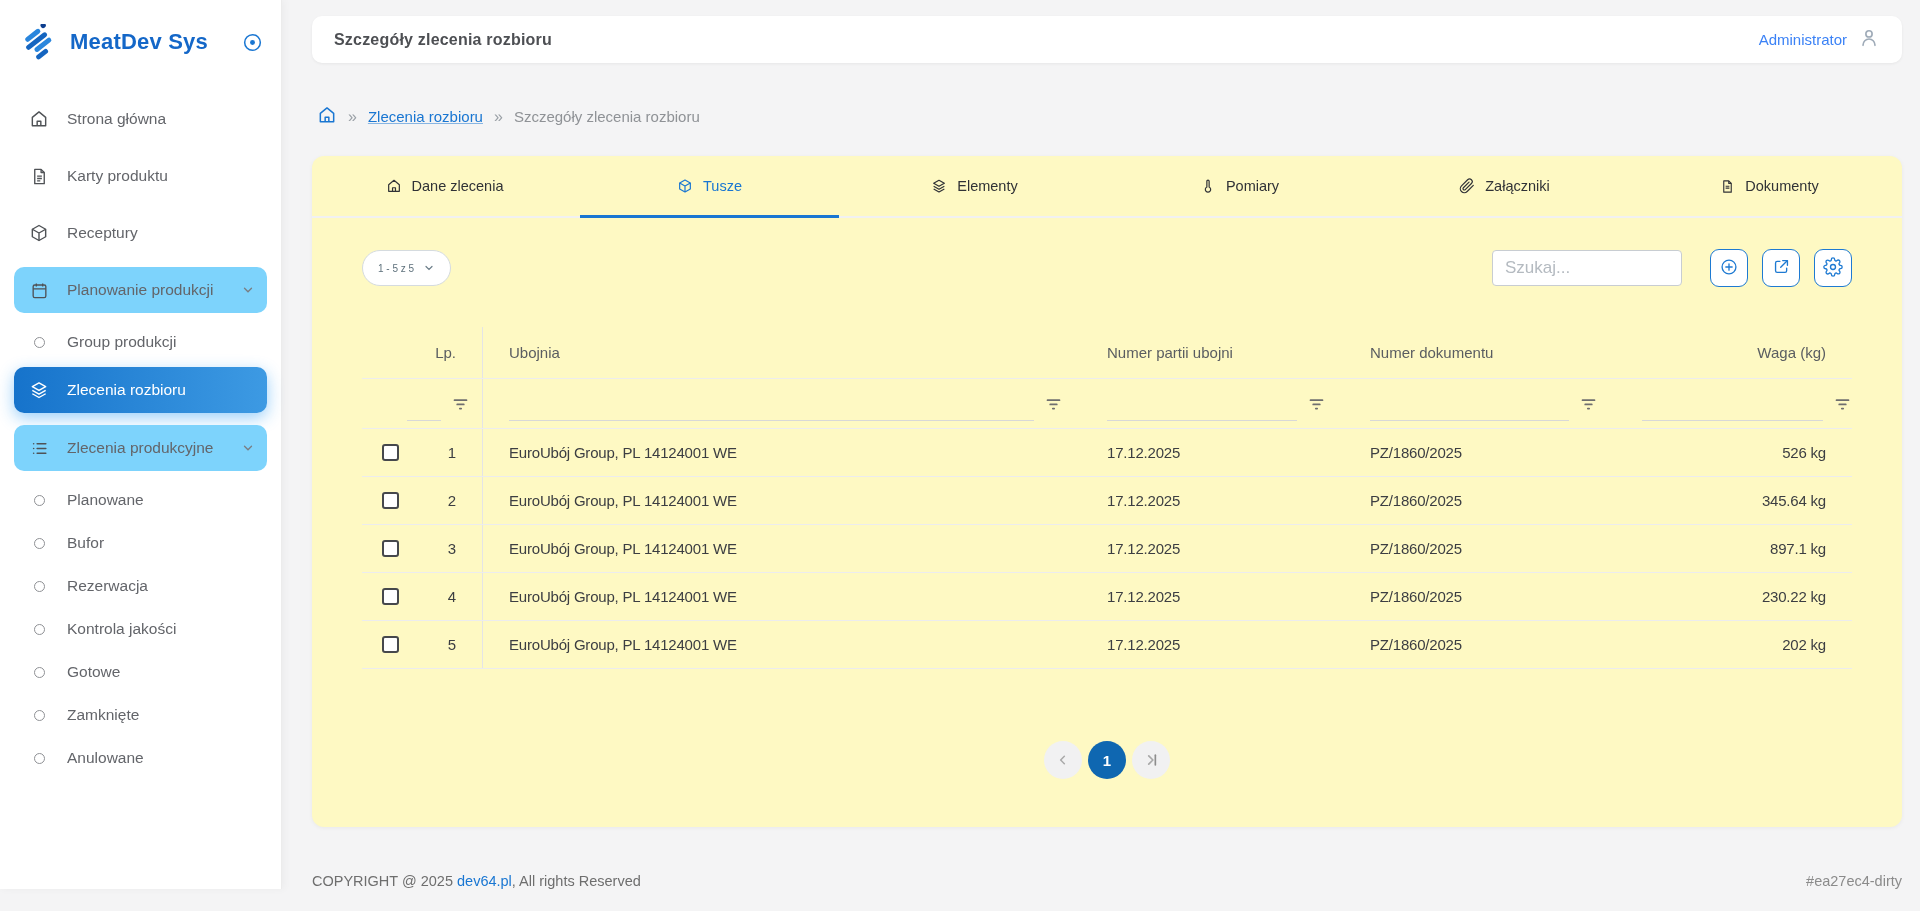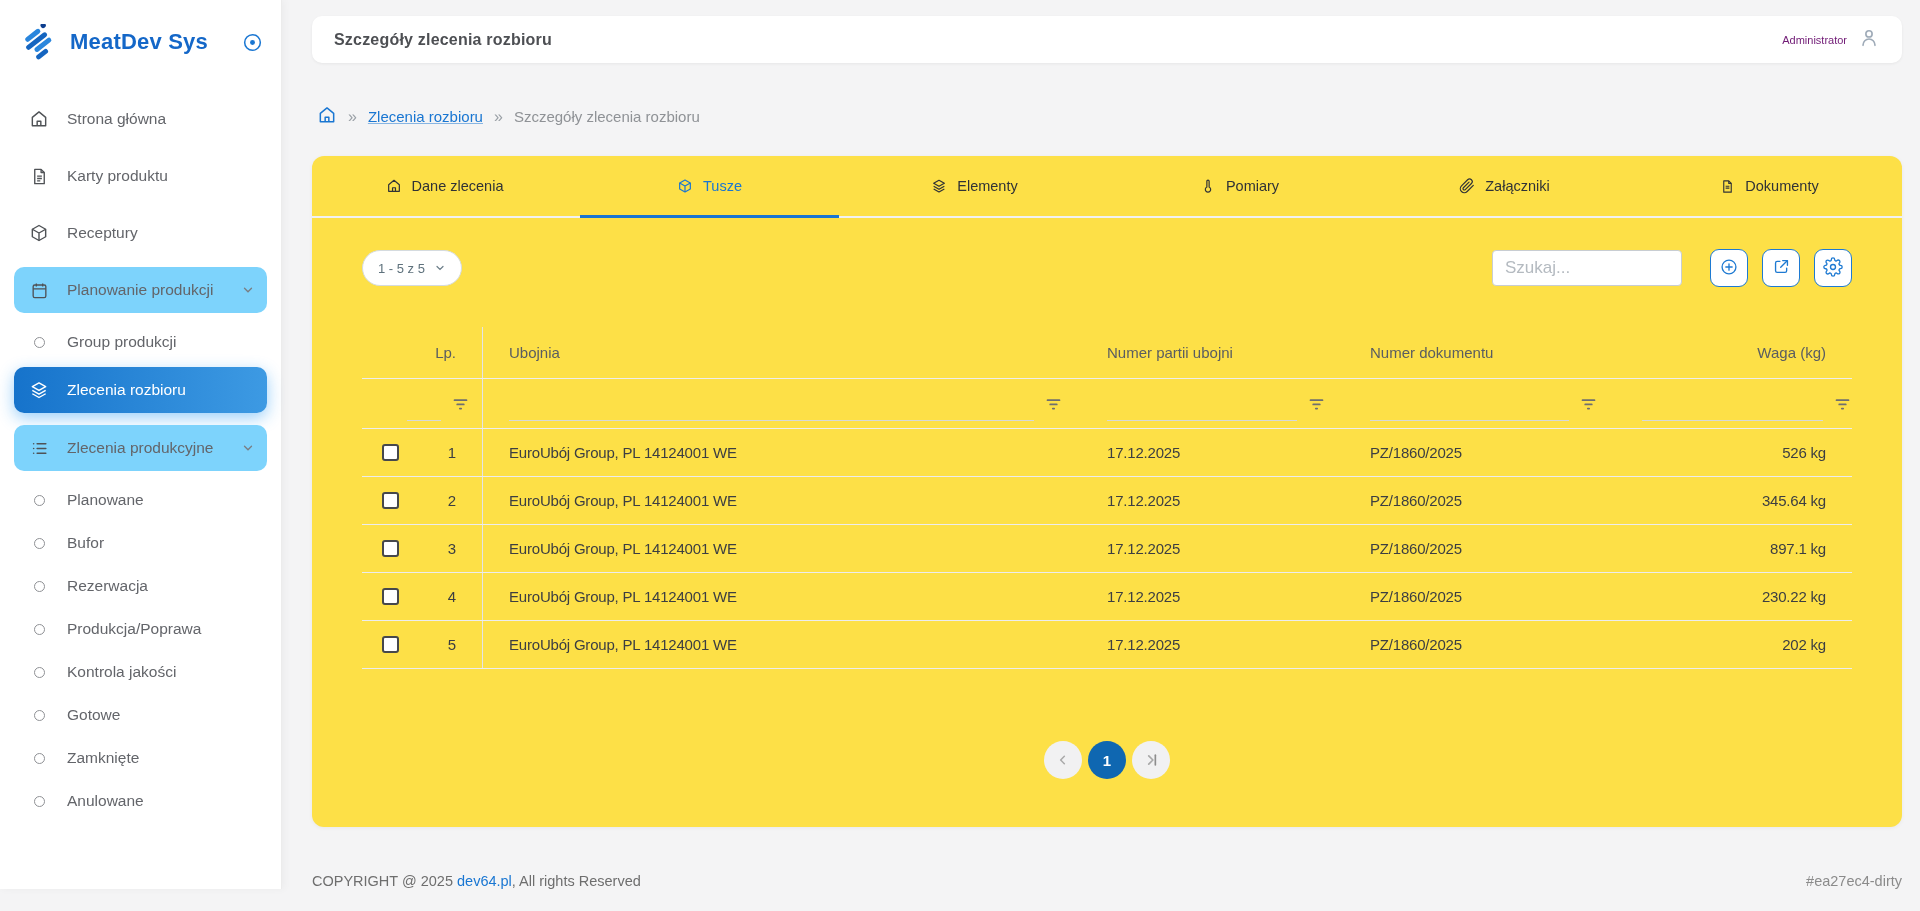--- a/index.html
+++ b/index.html
@@ -27,42 +27,42 @@
            color:#63656a; font-size:15.5px; margin-bottom:7px; cursor:pointer; border-radius:10px; }
   .m-sub .bullet-box { width:22px; margin-right:17px; display:flex; justify-content:center; }
   .bullet { width:11px; height:11px; border:1.5px solid #8f9195; border-radius:50%; }
 
   
   .main { flex:1; padding:16px 30px 0 30px; display:flex; flex-direction:column; }
   .topbar { height:48px; background:#fff; border-radius:10px; box-shadow:0 1px 3px rgba(0,0,0,.06);
             display:flex; align-items:center; justify-content:space-between; padding:0 22px; }
   .topbar-title { font-size:16px; font-weight:bold; color:#4d4f53; letter-spacing:.2px; }
   .user-chip { display:flex; align-items:center; gap:11px; cursor:pointer; }
-  .user-label { font-size:11px; color:#701a75; }
+  .user-label { font-size:15px; color:#3b82f6; }
   .user-chip svg { color:#9fabb8; }
 
   .breadcrumb { display:flex; align-items:center; gap:11px; margin:42px 0 0 5px; font-size:15px; }
   .bc-home { display:flex; color:#1976d2; cursor:pointer; }
   .bc-sep { color:#9aa0a6; font-size:16px; }
   .bc-link { color:#1976d2; text-decoration:underline; text-decoration-color:rgba(25,118,210,.5); cursor:pointer; }
   .bc-current { color:#8f9296; }
 
-  .card { background:#fde047; border-radius:12px; margin-top:28px; height:679px;
+  .card { background:#fef9c3; border-radius:12px; margin-top:28px; height:679px;
           box-shadow:0 1px 4px rgba(0,0,0,.05); display:flex; flex-direction:column; }
   .tabs { display:grid; grid-template-columns:repeat(6,1fr); height:62px; border-bottom:2px solid #f1f1f2; }
   .tab { position:relative; display:flex; align-items:center; justify-content:center; gap:10px;
          font-size:14.5px; color:#303236; cursor:pointer; }
   .tab .t-icon { display:flex; color:#303236; }
   .tab.active { color:#1976d2; }
   .tab.active .t-icon { color:#1976d2; }
   .tab.active::after { content:""; position:absolute; left:3px; right:3px; bottom:-2px; height:3px; background:#1976d2; }
 
   .toolbar { display:flex; align-items:center; justify-content:space-between; padding:31px 50px 0 50px; }
   .range-pill { display:flex; align-items:center; gap:9px; height:36px; padding:0 15px; background:#fff;
-                border:1px solid #d5dbdf; border-radius:18px; font-size:13px; color:#5e717c; cursor:pointer; }
+                border:1px solid #d5dbdf; border-radius:18px; font-size:10px; color:#5e717c; cursor:pointer; }
   .range-pill .chev { display:flex; color:#6b7d88; }
   .toolbar-right { display:flex; align-items:center; gap:14px; }
   .search-input { width:190px; height:36px; border:1px solid #c8cdd2; border-radius:4px; padding:0 12px;
                   font-size:17px; color:#444; font-family:"Liberation Sans",sans-serif; outline:none; margin-right:14px; }
   .search-input::placeholder { color:#b4bac0; }
   .icon-btn { width:38px; height:38px; border:1.5px solid #1e7ad2; border-radius:9px; background:#fff;
               color:#1e7ad2; display:flex; align-items:center; justify-content:center; cursor:pointer; }
 
   
   .table { margin:0 50px; margin-top:40px; }
@@ -225,26 +225,20 @@
       <div class="m-sub">
         <span class="bullet-box">
             <span class="bullet"></span>
           </span>
         <span>Rezerwacja</span>
       </div>
       <div class="m-sub">
         <span class="bullet-box">
             <span class="bullet"></span>
           </span>
-        <span>Produkcja/Poprawa</span>
-      </div>
-      <div class="m-sub">
-        <span class="bullet-box">
-            <span class="bullet"></span>
-          </span>
         <span>Kontrola jakości</span>
       </div>
       <div class="m-sub">
         <span class="bullet-box">
             <span class="bullet"></span>
           </span>
         <span>Gotowe</span>
       </div>
       <div class="m-sub">
         <span class="bullet-box">

